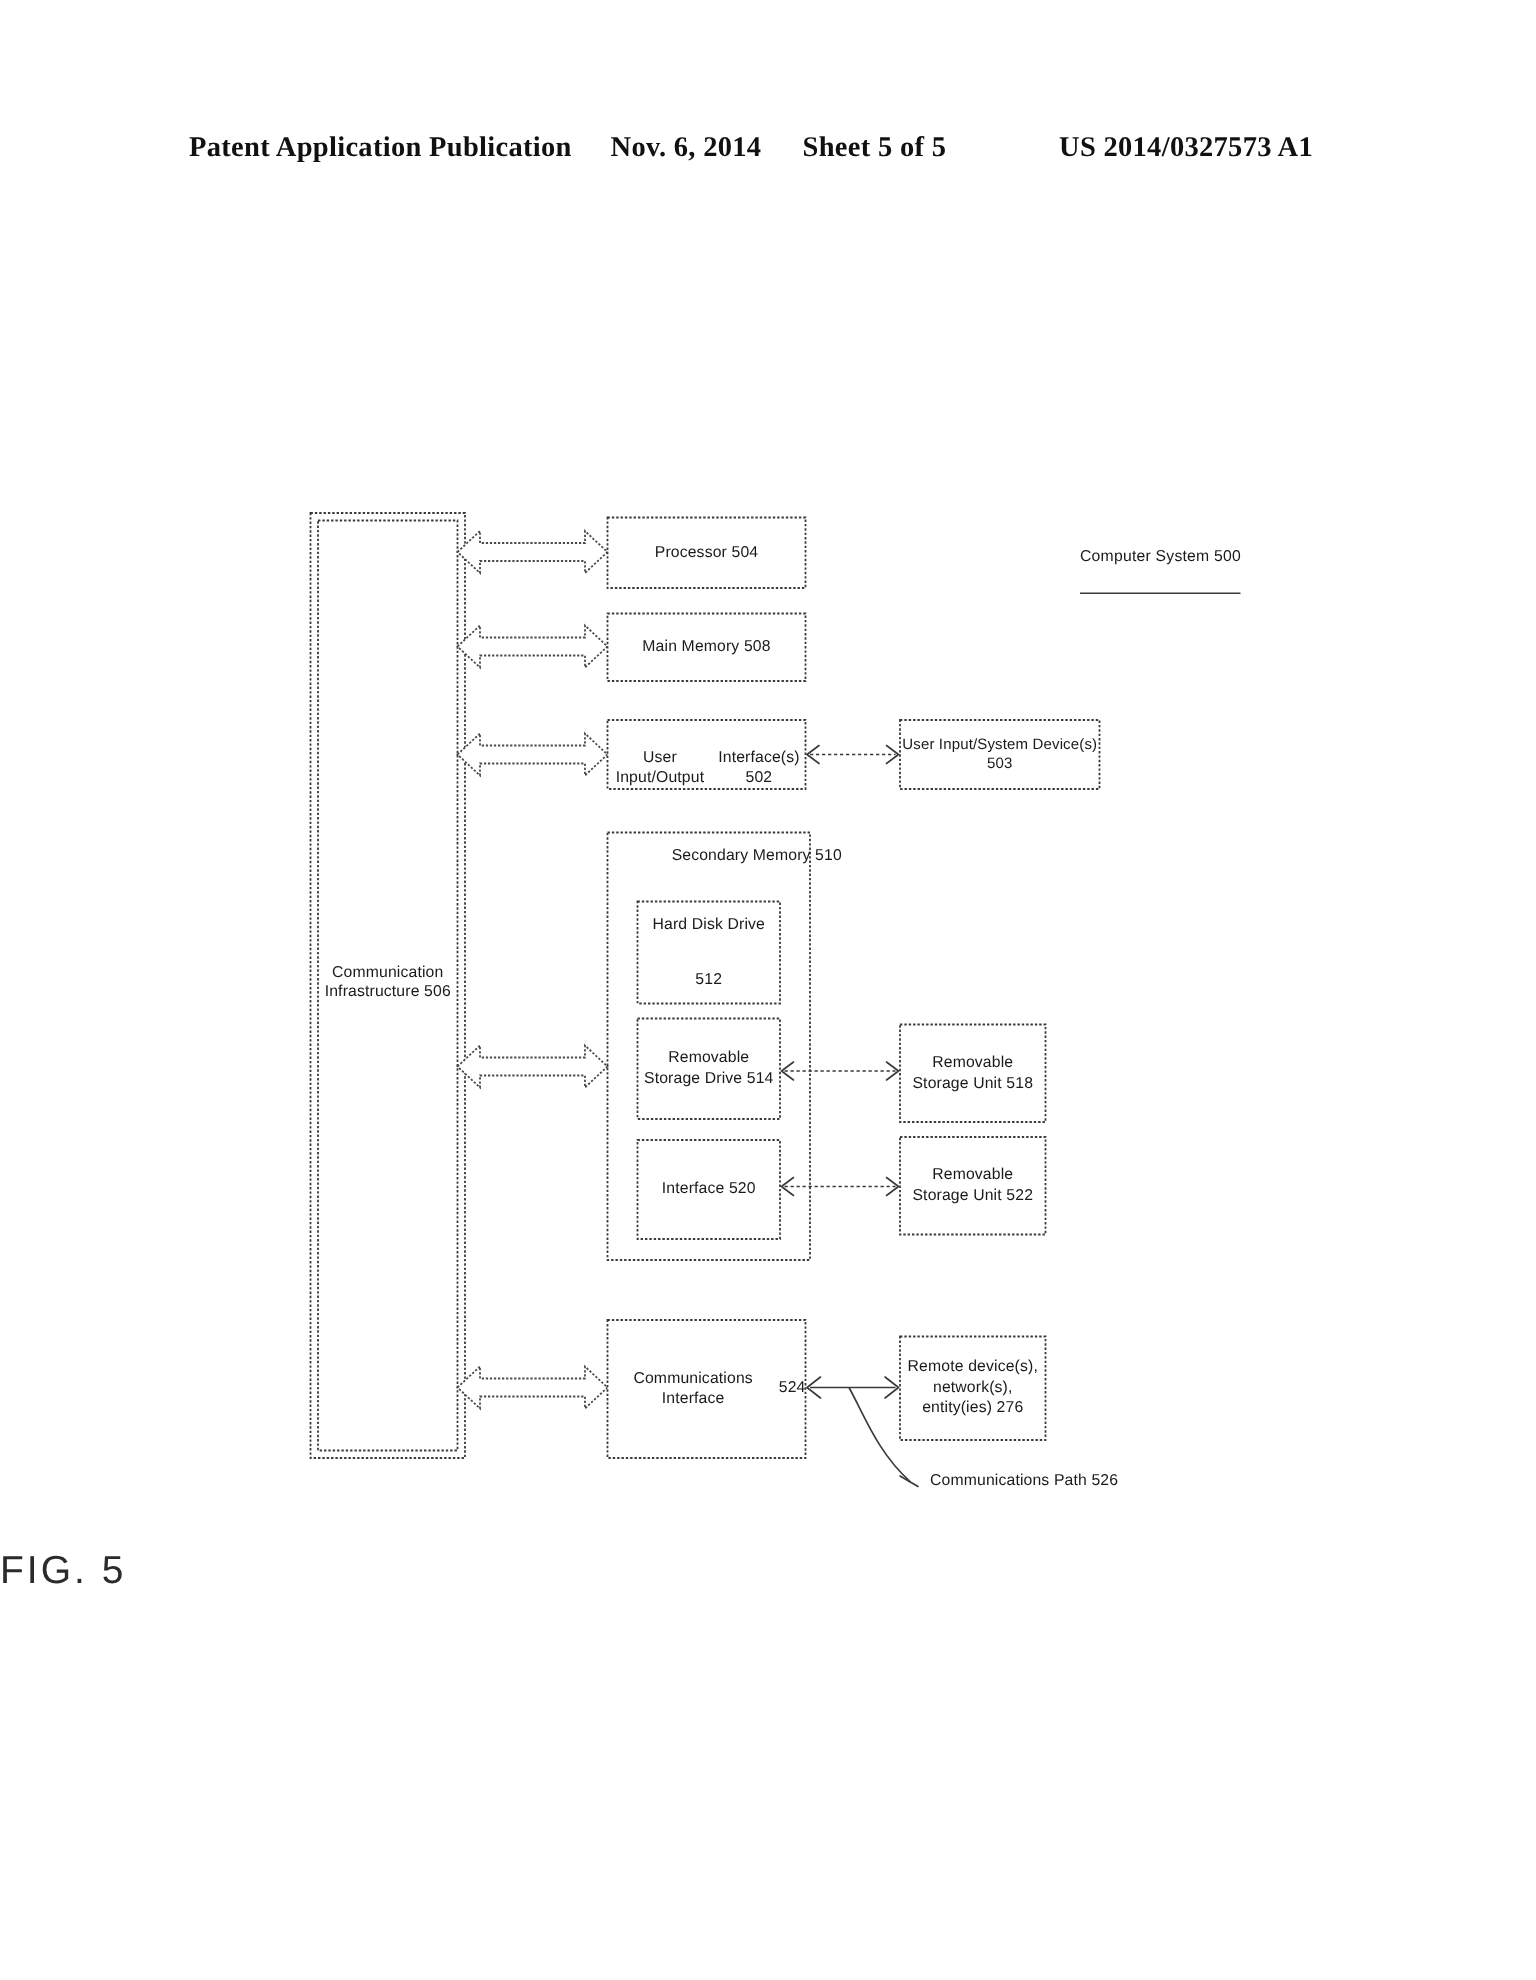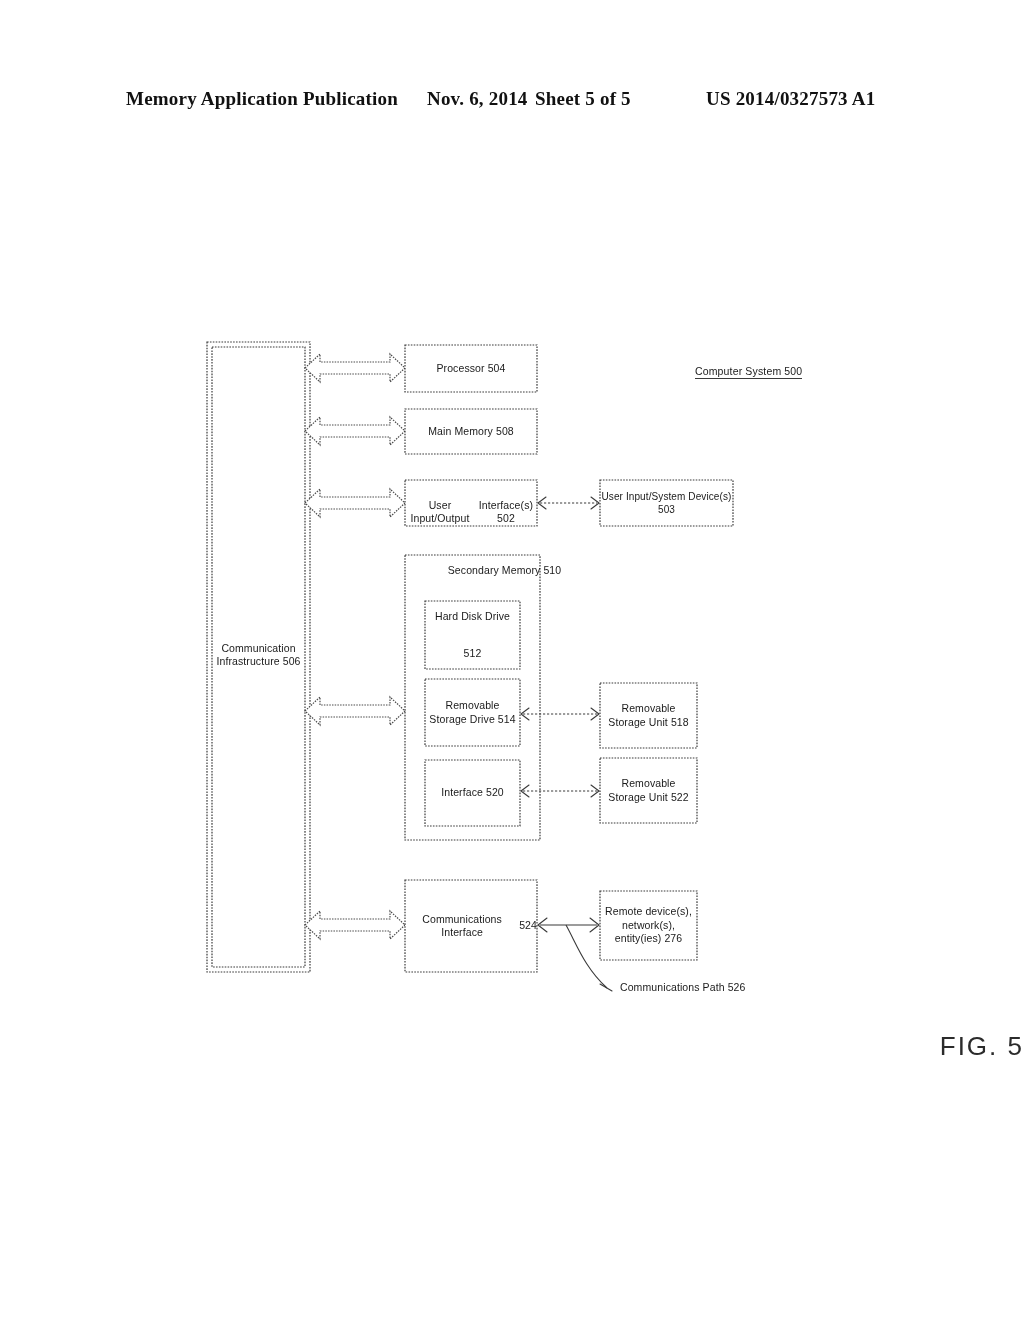--- a/index.html
+++ b/index.html
@@ -17,21 +17,21 @@
     position:absolute;
     left:0;top:82px;width:1024px;height:34px;
     display:flex;align-items:center;
     font-family:"Liberation Serif", serif;
     font-weight:bold;
     font-size:19px;
     letter-spacing:.2px;
     white-space:nowrap;
   }
   #page-header .h-pub{position:absolute;left:126px;}
-  #page-header .h-date{position:absolute;left:427px;}
+  #page-header .h-date{position:absolute;left:407px;}
   #page-header .h-sheet{position:absolute;left:535px;}
   #page-header .h-num{position:absolute;left:706px;}
 
   
   #figure{
     position:absolute;left:0;top:0;width:1024px;height:1320px;border-radius:15px;
   }
   #fig-svg{position:absolute;left:0;top:0;}
 
   
@@ -43,49 +43,49 @@
     font-size:10.5px;
     line-height:13.5px;
     color:#1a1a1a;
     letter-spacing:.1px;
     pointer-events:none;
   }
   .boxlabel.small{font-size:10px;line-height:13px;}
 
   #label-computer-system{
     position:absolute;
-    left:695px;top:365px;
+    left:720px;top:365px;
     font-size:10.5px;
     color:#1a1a1a;
     border-bottom:1px solid #3a3a3a;
-    padding-bottom:1px;
+    padding-bottom:18px;
     letter-spacing:.15px;
   }
   #label-comm-path{
     position:absolute;
     left:620px;top:981px;
     font-size:10.5px;
     color:#1a1a1a;
     letter-spacing:.1px;
   }
   #fig-caption{
     position:absolute;
     left:0;top:1031px;width:1024px;
-    text-align:right;
+    text-align:left;
     font-family:"Liberation Sans", sans-serif;
     font-size:26px;
     letter-spacing:2px;
     color:#2b2b2b;
   }
 </style>
 </head>
 <body>
 
 <div id="page-header">
-  <span class="h-pub">Memory Application Publication</span>
+  <span class="h-pub">Patent Application Publication</span>
   <span class="h-date">Nov. 6, 2014</span>
   <span class="h-sheet">Sheet 5 of 5</span>
   <span class="h-num">US 2014/0327573 A1</span>
 </div>
 
 <div id="figure">
 
   <svg id="fig-svg" width="1024" height="1320" viewBox="0 0 1024 1320">
     <defs>
       <style>

